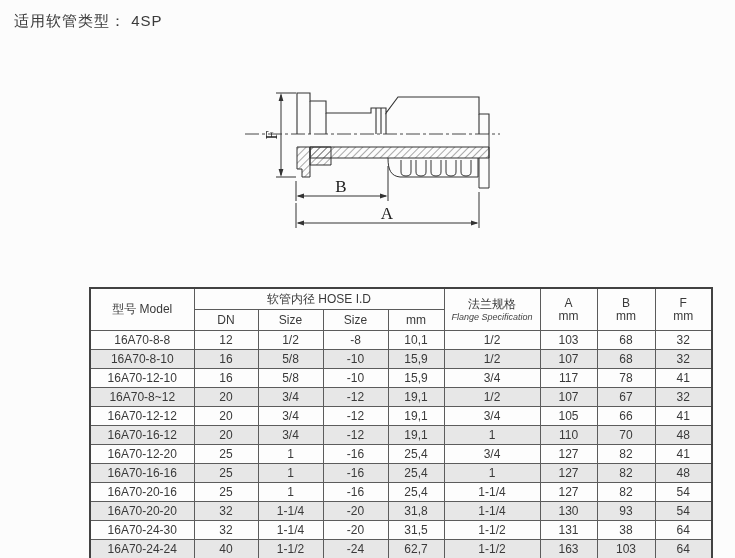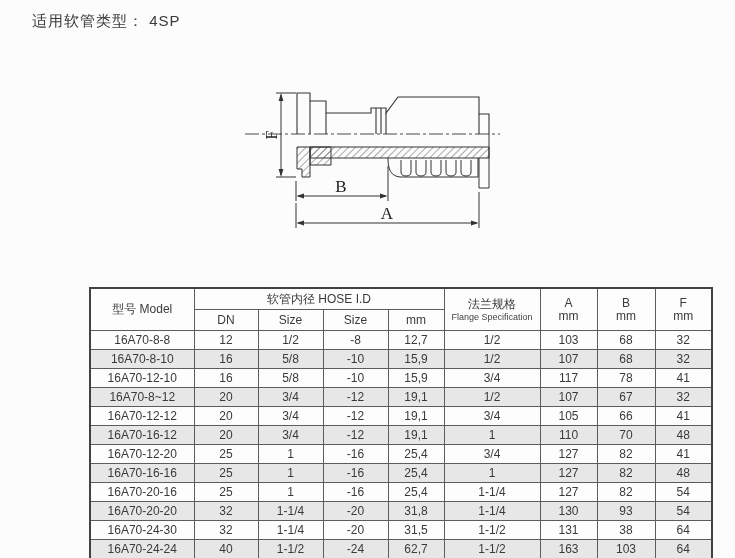--- a/index.html
+++ b/index.html
@@ -2,41 +2,41 @@
 <html><head>
 <meta charset="utf-8">
 <style>
   html,body { margin:0; padding:0; }
   body { width:735px; height:558px; background:#f6f6f6; font-family:"Liberation Sans", sans-serif; }
   .canvas {
     position:relative; width:735px; height:558px; overflow:hidden;
     background:#fcfcfc;
   }
   .top-label {
-    position:absolute; left:32px; top:12px;
+    position:absolute; left:14px; top:12px;
     font-size:15px; color:#3a3a3a; letter-spacing:1px;
   }
   .drawing { position:absolute; left:225px; top:55px; }
   .drawing path, .drawing line, .drawing polyline { vector-effect:non-scaling-stroke; }
 
   table.spec-table {
     position:absolute; left:89px; top:287px; width:623px;
     border-collapse:collapse; table-layout:fixed;
     background:#fdfdfd; color:#3a3a3a;
     border:2px solid #424242;
   }
   .spec-table th, .spec-table td {
     border:1px solid #5c5c5c;
     text-align:center; vertical-align:middle;
     padding:0; font-weight:normal;
     overflow:hidden; white-space:nowrap;
   }
   .spec-table thead th { font-size:12px; height:20px; background:#fdfdfd; }
   .spec-table thead .two-line { line-height:13px; }
-  .spec-table .en-sub { display:block; font-size:9px; color:#444; line-height:10px; margin-top:1px; }
+  .spec-table .en-sub { display:block; font-size:9px; color:#444; line-height:10px; margin-top:1px;font-style:italic; }
   .spec-table tbody td { height:18px; font-size:12px; }
   .spec-table tbody tr:nth-child(even) { background:#e7e7e7; }
 </style>
 </head>
 <body>
 
 <div class="canvas">
 
   <div class="top-label">适用软管类型： 4SP</div>
 
@@ -152,21 +152,21 @@
         <th>Size</th>
         <th>mm</th>
       </tr>
     </thead>
     <tbody>
         <tr>
       <td>16A70-8-8</td>
       <td>12</td>
       <td>1/2</td>
       <td>-8</td>
-      <td>12,7</td>
+      <td>10,1</td>
       <td>1/2</td>
       <td>103</td>
       <td>68</td>
       <td>32</td>
     </tr>
         <tr>
       <td>16A70-8-10</td>
       <td>16</td>
       <td>5/8</td>
       <td>-10</td>

